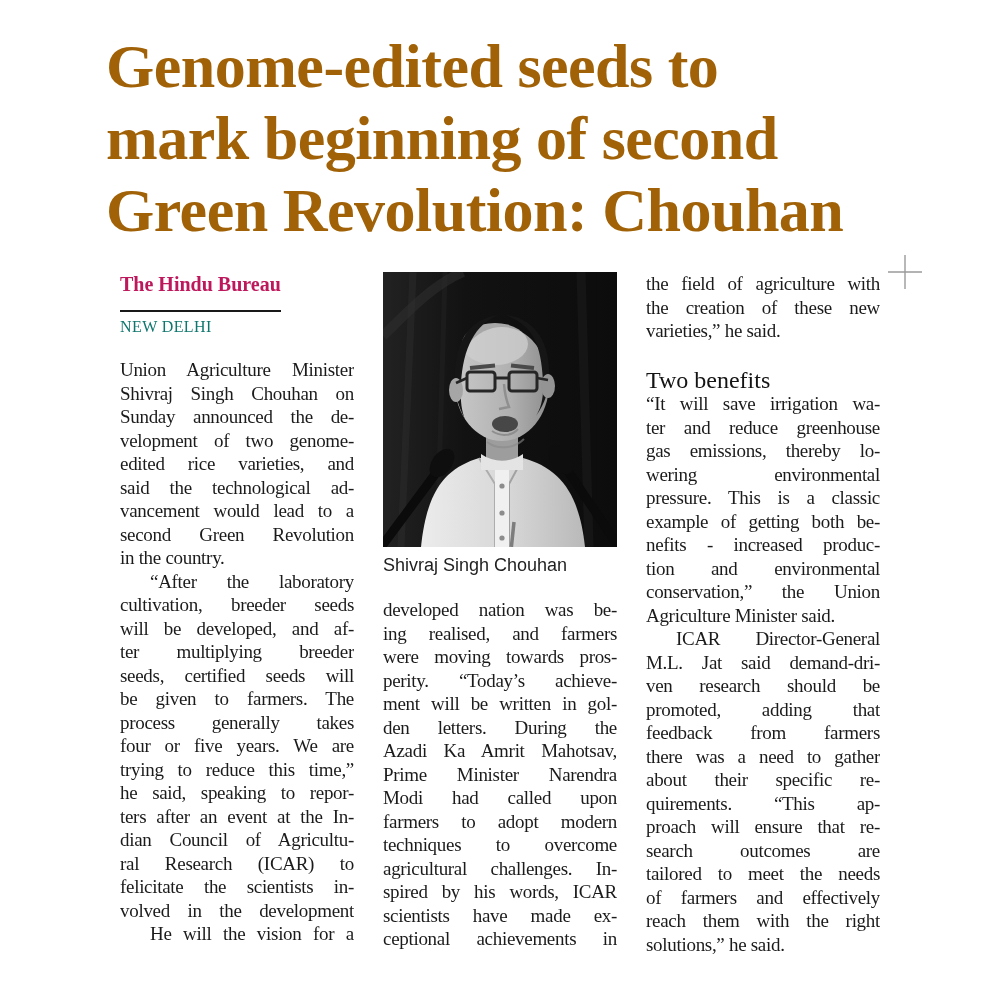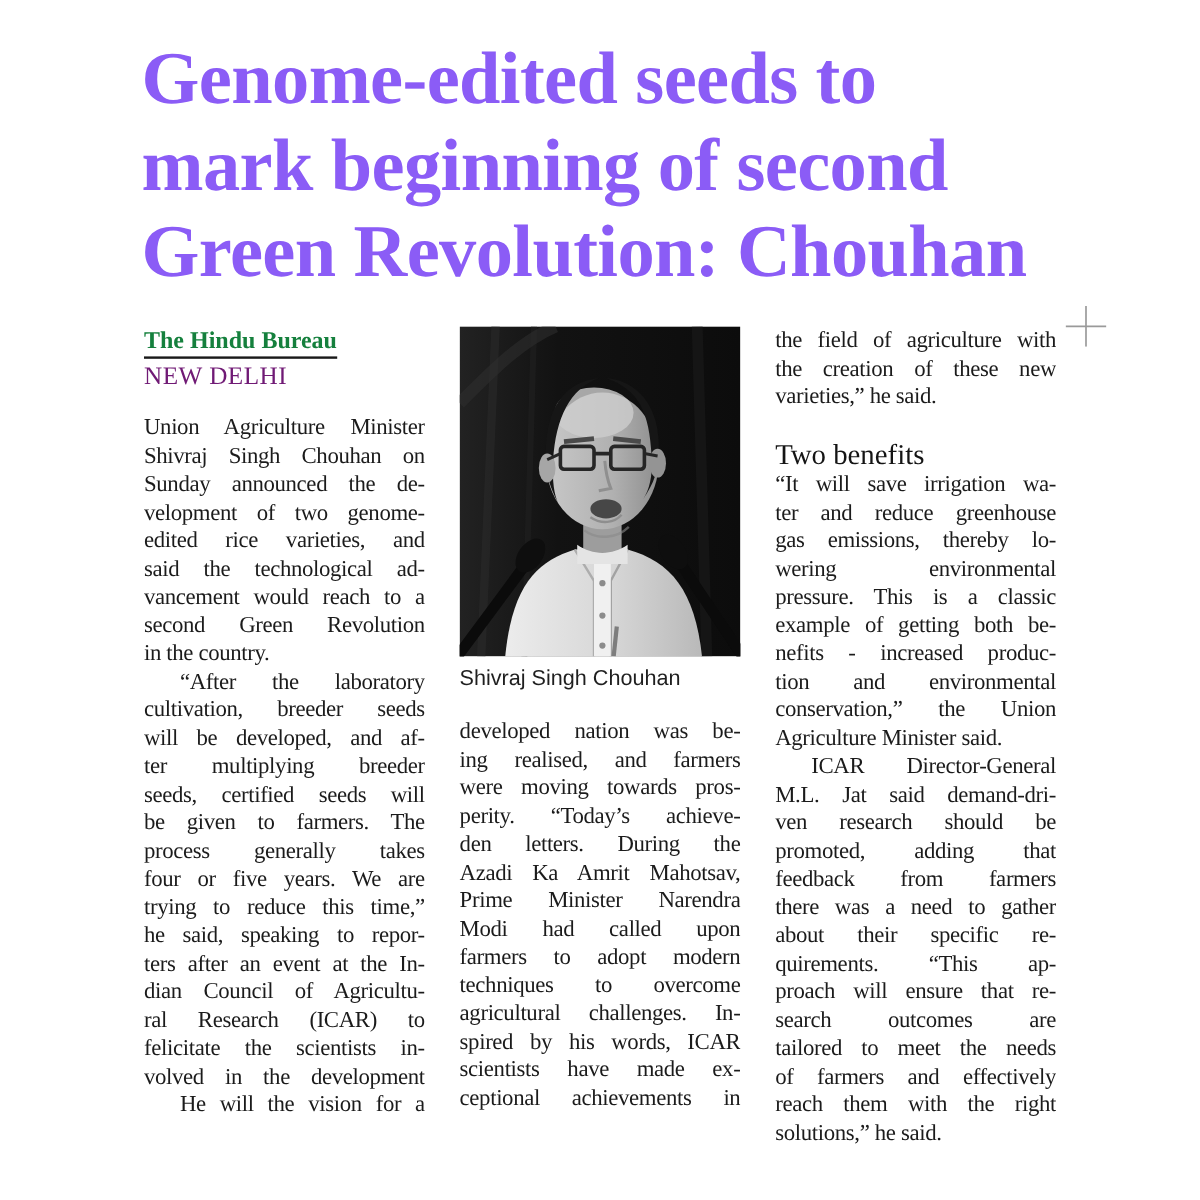--- a/index.html
+++ b/index.html
@@ -8,45 +8,45 @@
     background:#ffffff;
     font-family:"Liberation Serif", serif;
     color:#1b1b1b;
     position:relative;
     overflow:hidden;
   }
   .page { position:absolute; inset:0; }
 
   
   .headline {
-    position:absolute; left:118px; top:30px; width:790px;
+    position:absolute; left:106px; top:30px; width:790px;
     font-size:62px; line-height:72px; font-weight:700;
-    letter-spacing:-0.5px; color:#8b5cf6; margin:0;
+    letter-spacing:-0.5px; color:#a16207; margin:0;
   }
   .headline .hl-line { white-space:nowrap; }
 
   
   .crop-mark { position:absolute; left:888px; top:255px; width:34px; height:34px; }
 
   
   .columns {
     position:absolute; left:120px; top:272px; width:762px;
     display:flex; gap:29px; align-items:flex-start;
   }
   .col { width:234px; flex:0 0 234px; }
 
   
   .byline-block { margin-bottom:22px; }
   .byline {
     display:inline-block; font-size:20px; font-weight:700; line-height:24px;
-    color:#15803d; border-bottom:2px solid #191919; padding-bottom:1px;
+    color:#be185d; border-bottom:2px solid #191919; padding-bottom:14px;
   }
   .dateline {
-    font-size:21px; line-height:19px; margin-top:5px;
-    letter-spacing:0.4px; color:#701a75;
+    font-size:16px; line-height:19px; margin-top:5px;
+    letter-spacing:0.4px; color:#0f766e;
   }
 
   
   .line {
     font-size:19px; line-height:23.5px; height:23.5px;
     letter-spacing:-0.3px; overflow:hidden;
     text-align:justify; color:#1b1b1b;
   }
   .line.fill { text-align-last:justify; }
   .line.indent { text-indent:30px; }
@@ -92,21 +92,21 @@
         <div class="dateline">NEW DELHI</div>
       </div>
       <div class="col-body">
           <div class="para">
             <div class="line fill">Union Agriculture Minister</div>
             <div class="line fill">Shivraj Singh Chouhan on</div>
             <div class="line fill">Sunday announced the de-</div>
             <div class="line fill">velopment of two genome-</div>
             <div class="line fill">edited rice varieties, and</div>
             <div class="line fill">said the technological ad-</div>
-            <div class="line fill">vancement would reach to a</div>
+            <div class="line fill">vancement would lead to a</div>
             <div class="line fill">second Green Revolution</div>
             <div class="line">in the country.</div>
           </div>
           <div class="para">
             <div class="line indent fill">“After the laboratory</div>
             <div class="line fill">cultivation, breeder seeds</div>
             <div class="line fill">will be developed, and af-</div>
             <div class="line fill">ter multiplying breeder</div>
             <div class="line fill">seeds, certified seeds will</div>
             <div class="line fill">be given to farmers. The</div>
@@ -190,20 +190,21 @@
           <ellipse cx="178" cy="188" rx="16" ry="10" fill="#0e0e0e" transform="rotate(56 178 188)"></ellipse>
         </svg>
       </figure>
       <figcaption class="photo-caption">Shivraj Singh Chouhan</figcaption>
       <div class="col-body middle-body">
           <div class="para">
             <div class="line fill">developed nation was be-</div>
             <div class="line fill">ing realised, and farmers</div>
             <div class="line fill">were moving towards pros-</div>
             <div class="line fill">perity. “Today’s achieve-</div>
+            <div class="line fill">ment will be written in gol-</div>
             <div class="line fill">den letters. During the</div>
             <div class="line fill">Azadi Ka Amrit Mahotsav,</div>
             <div class="line fill">Prime Minister Narendra</div>
             <div class="line fill">Modi had called upon</div>
             <div class="line fill">farmers to adopt modern</div>
             <div class="line fill">techniques to overcome</div>
             <div class="line fill">agricultural challenges. In-</div>
             <div class="line fill">spired by his words, ICAR</div>
             <div class="line fill">scientists have made ex-</div>
             <div class="line fill">ceptional achievements in</div>

